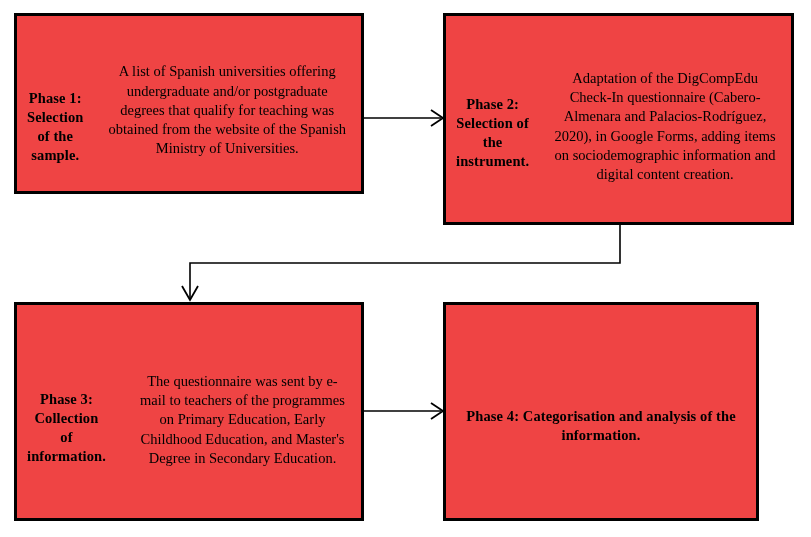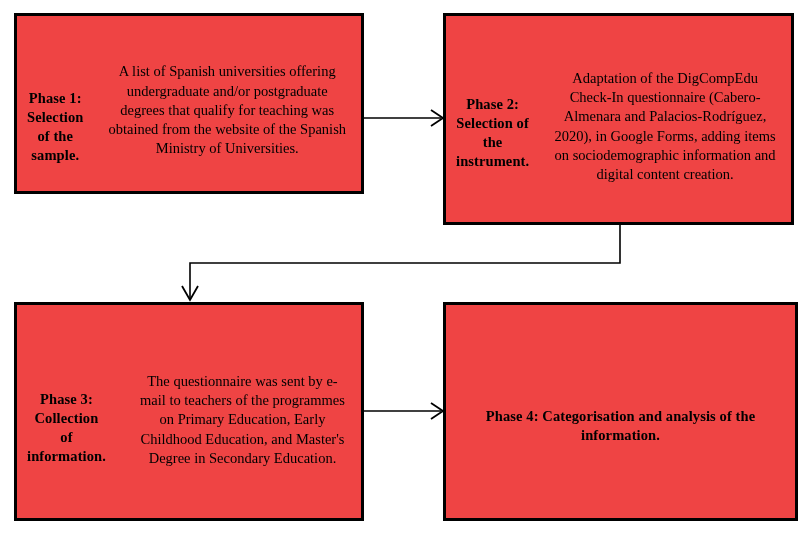--- a/index.html
+++ b/index.html
@@ -42,21 +42,21 @@
     line-height: 1.33;
     letter-spacing: 0.0px;
     padding: 0 12px;
     margin: 0;
   }
 
   
   #box-phase-1 { left: 14px;  top: 13px;  width: 350px; height: 181px; }
   #box-phase-2 { left: 443px; top: 13px;  width: 351px; height: 212px; }
   #box-phase-3 { left: 14px;  top: 302px; width: 350px; height: 219px; }
-  #box-phase-4 { left: 443px; top: 302px; width: 355px; height: 219px; }
+  #box-phase-4 { left: 443px; top: 302px; width: 316px; height: 219px; }
 
   #box-phase-1 .phase-title { margin-top: 47px; }
   #box-phase-1 .phase-body  { margin-top: 14px; }
 
   #box-phase-2 .phase-title { margin-top: 28px; }
   #box-phase-2 .phase-body  { margin-top: 15px; }
 
   #box-phase-3 .phase-title { margin-top: 33px; }
   #box-phase-3 .phase-body  { margin-top: 17px; padding-left: 20px; }
 

